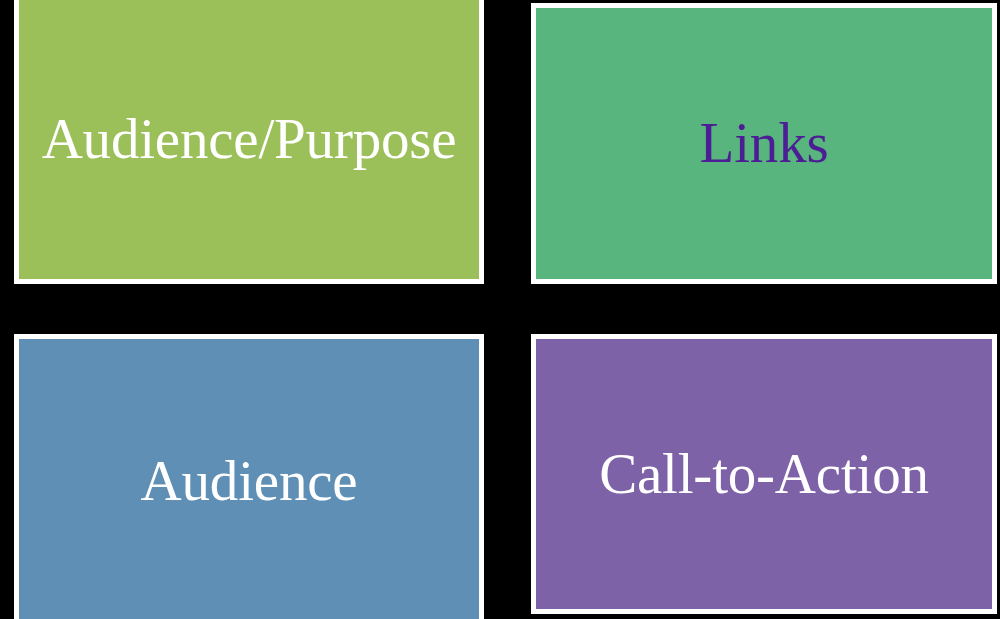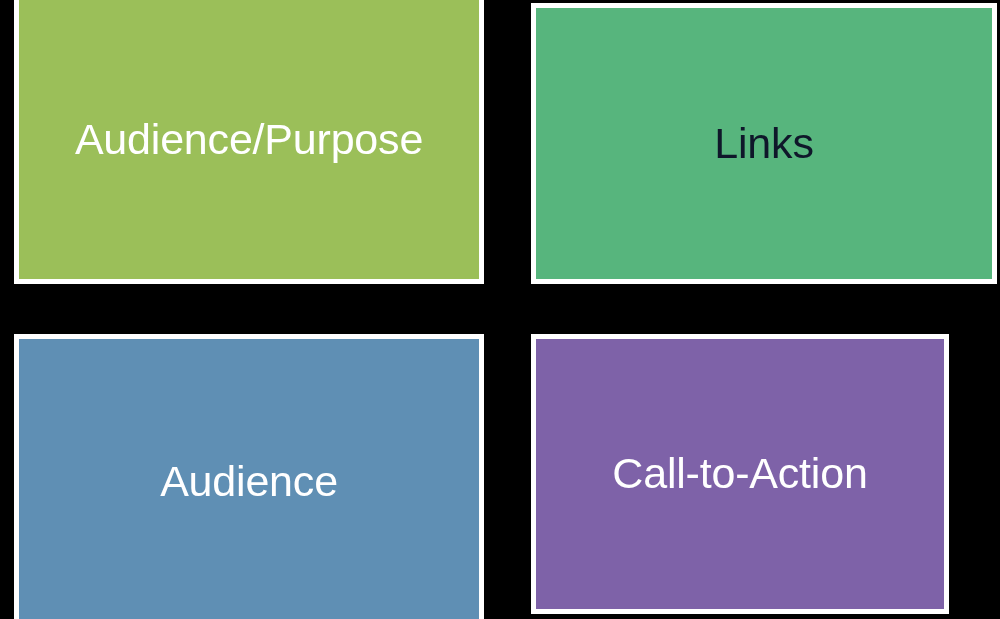--- a/index.html
+++ b/index.html
@@ -24,23 +24,23 @@
     position: absolute;
     box-sizing: border-box;
     display: flex;
     align-items: center;
     justify-content: center;
     border: 5px solid #ffffff;
     overflow: hidden;
   }
   .quad-label {
     color: #ffffff;
-    font-family: Liberation Sans, sans-serif;
+    font-family: Liberation Serif, serif;
     font-weight: 400;
-    font-size: 43px;
+    font-size: 57px;
     line-height: 1.1;
     letter-spacing: -0.2px;
     white-space: nowrap;
     text-align: right;
   }
 
   
   #quad-audience-purpose {
     left: 14px;
     top: -8px;
@@ -66,35 +66,35 @@
     top: 334px;
     width: 470px;
     height: 290px;
     border-bottom: none;
   }
 
   
   #quad-call-to-action {
     left: 531px;
     top: 334px;
-    width: 418px;
+    width: 466px;
     height: 280px;
   }
 </style>
 </head>
 <body style="background-color: rgb(0, 0, 0);">
 
 <div id="canvas" style="background-color: rgb(0, 0, 0);">
 
   <div class="quad" id="quad-audience-purpose" style="background-color: rgb(155, 191, 89); border-color: rgb(255, 255, 255);">
     <span class="quad-label" style="color: rgb(255, 255, 255);">Audience/Purpose</span>
   </div>
 
   <div class="quad" id="quad-links" style="background-color: rgb(87, 181, 125); border-color: rgb(255, 255, 255);">
-    <span class="quad-label" style="color: #0f172a;">Links</span>
+    <span class="quad-label" style="color: #4c1d95;">Links</span>
   </div>
 
   <div class="quad" id="quad-content" style="background-color: rgb(95, 143, 180); border-color: rgb(255, 255, 255);">
     <span class="quad-label" style="color: rgb(255, 255, 255);">Audience</span>
   </div>
 
   <div class="quad" id="quad-call-to-action" style="background-color: rgb(126, 98, 168); border-color: rgb(255, 255, 255);">
     <span class="quad-label" style="color: rgb(255, 255, 255);">Call-to-Action</span>
   </div>
 

